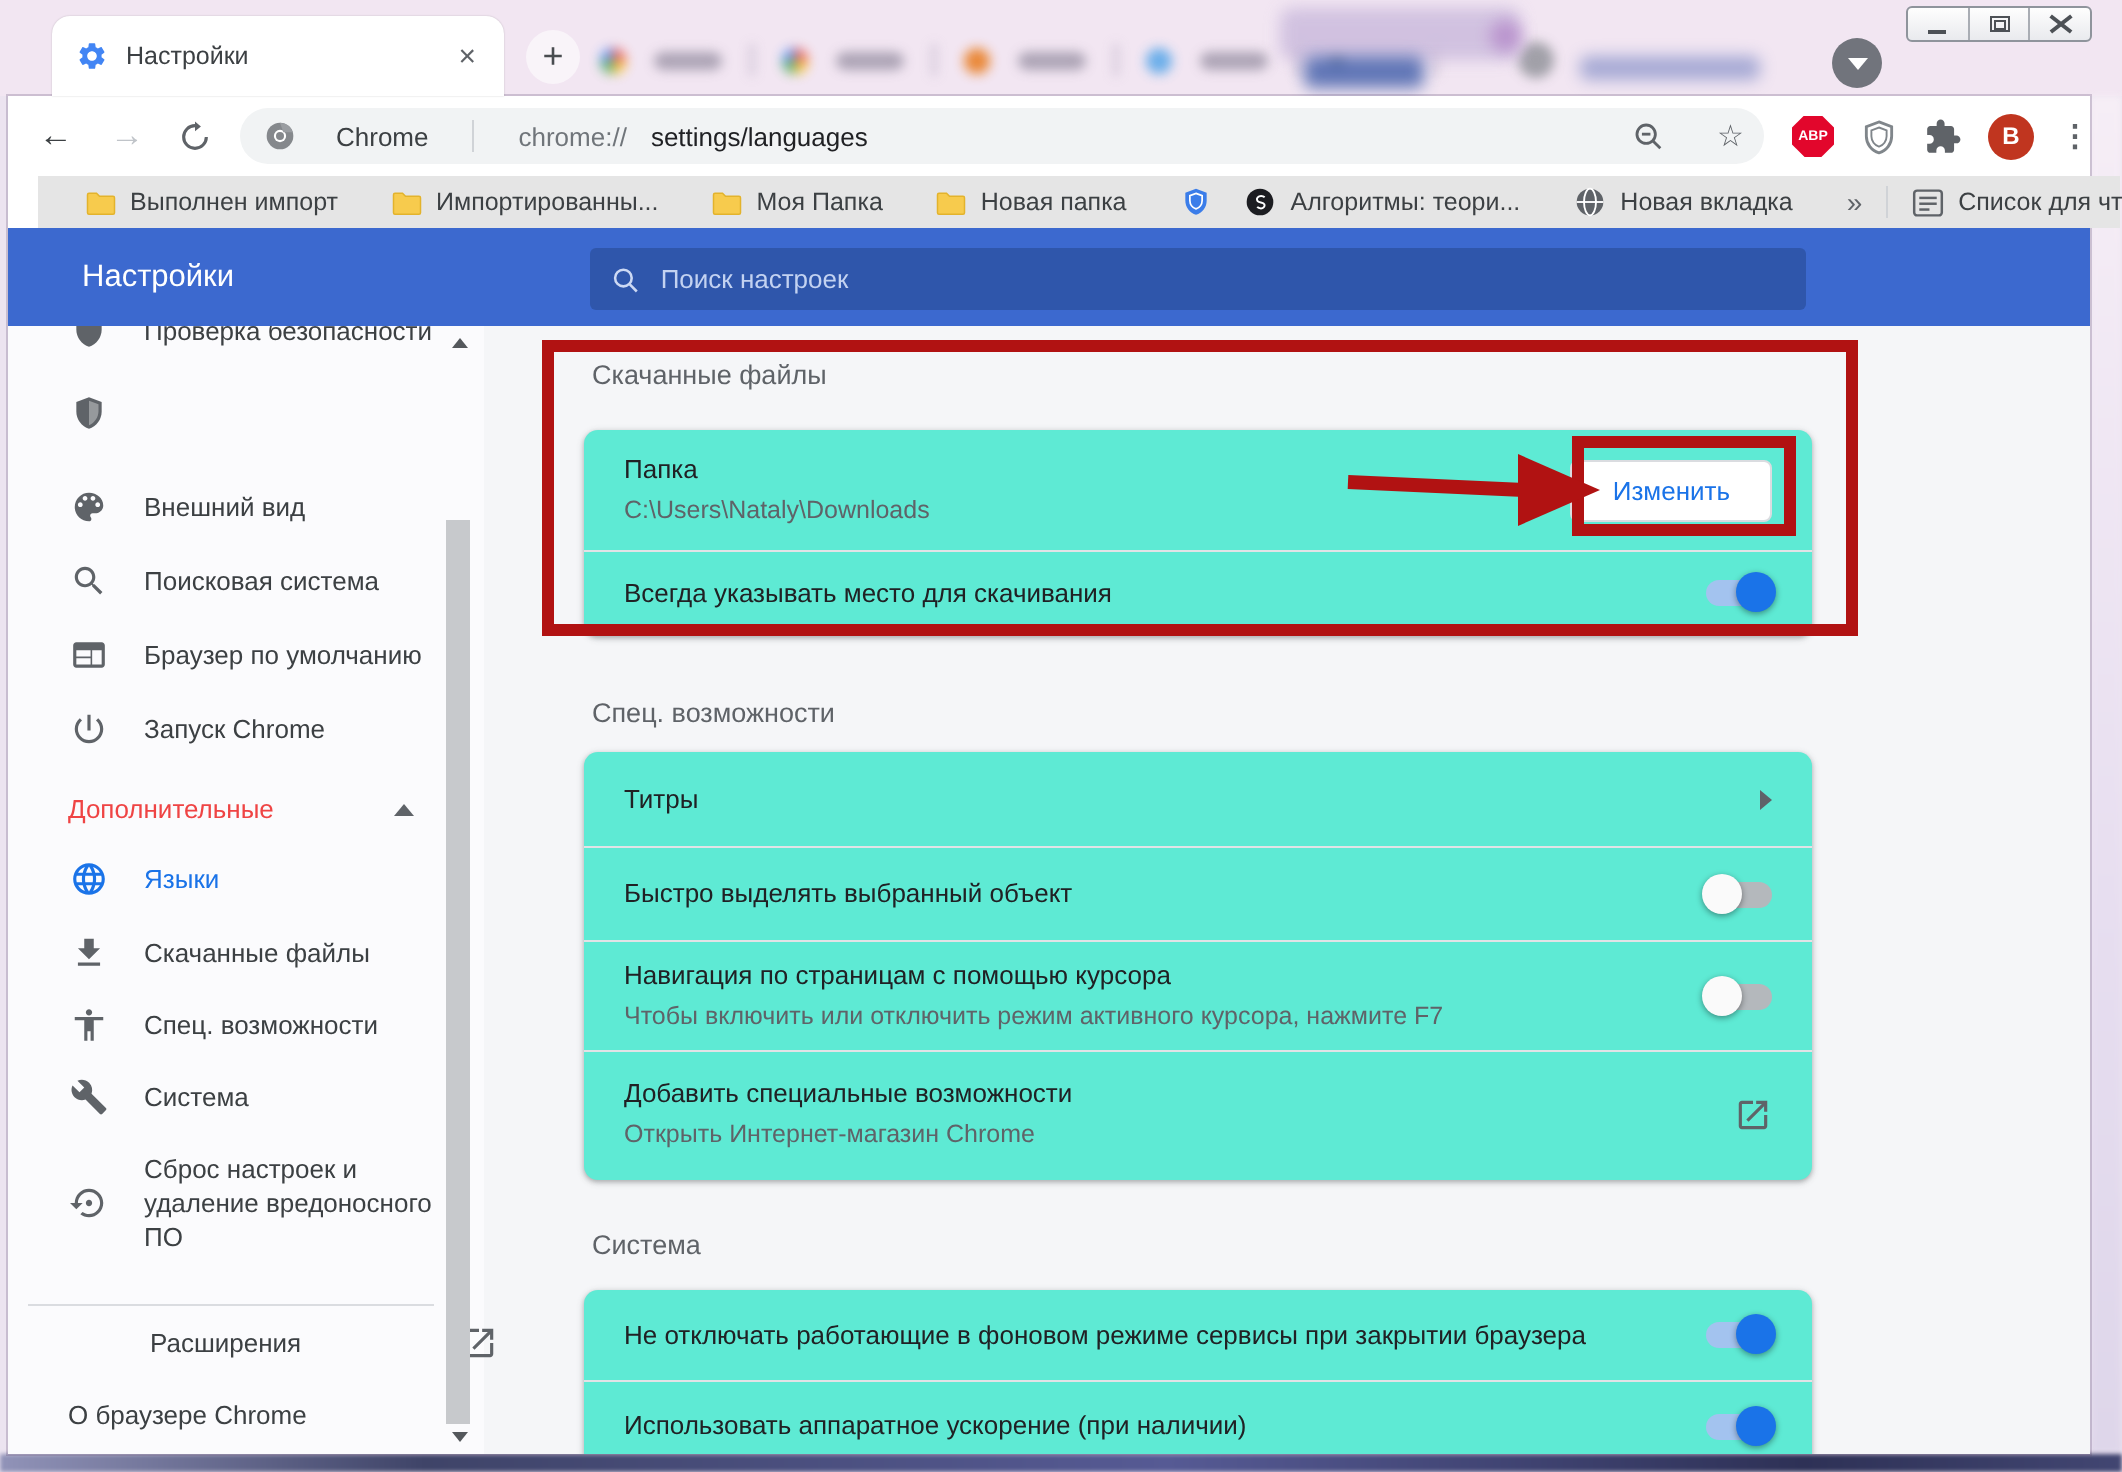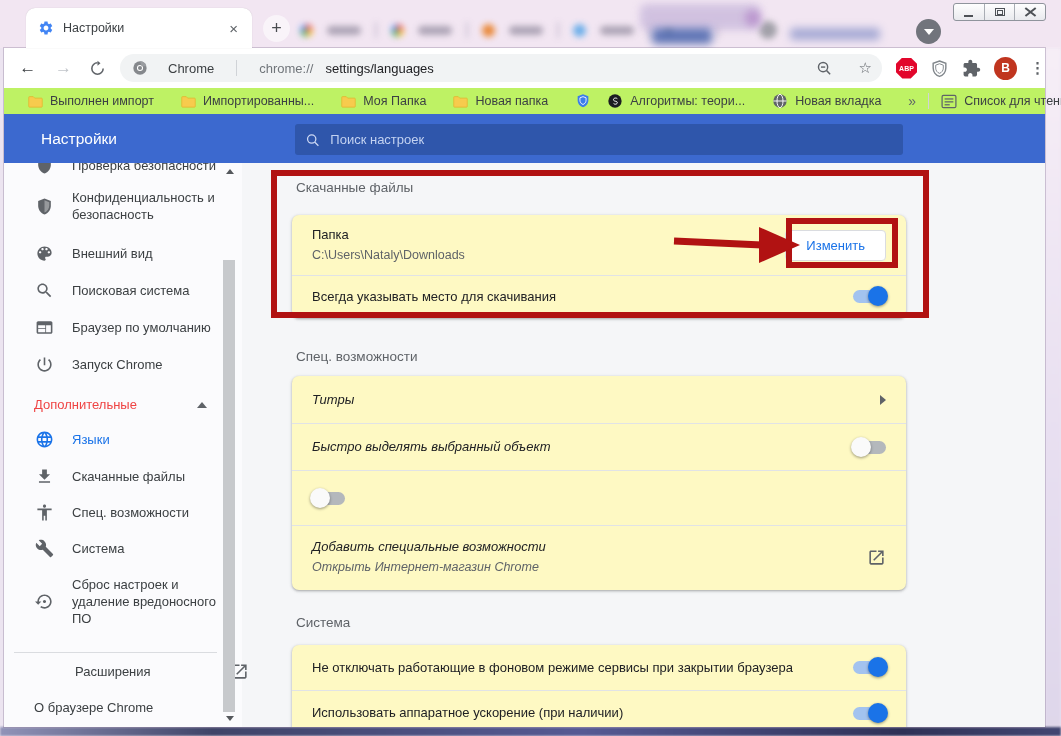--- a/index.html
+++ b/index.html
@@ -71,21 +71,21 @@
   .omni .star{font-size:15px;color:#5f6368;margin-left:14px;}
   .ext{display:flex;align-items:center;gap:13px;margin-left:14px;}
   .abp{width:21px;height:21px;background:#e2062c;color:#fff;font-size:7px;font-weight:bold;letter-spacing:0;
     display:flex;align-items:center;justify-content:center;
     clip-path:polygon(30% 0,70% 0,100% 30%,100% 70%,70% 100%,30% 100%,0 70%,0 30%);}
   .avatar{width:23px;height:23px;border-radius:50%;background:#c0351f;color:#fff;font-size:12px;font-weight:bold;
     display:flex;align-items:center;justify-content:center;}
   .menu3{font-size:15px;color:#5f6368;font-weight:bold;letter-spacing:0;}
 
   
-  .bookmarks{position:absolute;left:0;top:40px;width:100%;height:26px;background:#bef264;display:flex;align-items:center;
+  .bookmarks{position:absolute;left:15px;top:40px;width:100%;height:26px;background:#e5e5e5;display:flex;align-items:center;
     padding:0 14px 0 24px;z-index:2;}
   .bm{display:flex;align-items:center;gap:7px;margin-right:27px;}
   .bm span{font-size:12.5px;color:#3c4043;white-space:nowrap;}
   .bm-right{margin-left:auto;display:flex;align-items:center;gap:12px;}
   .ovf{font-size:14px;color:#5f6368;}
   .vsep{width:1px;height:16px;background:#d0d3d7;}
 
   
   .shead{position:absolute;left:0;top:66px;width:100%;height:49px;background:var(--header-blue);z-index:2;display:flex;align-items:center;}
   .shead .t{color:#fff;font-size:15.5px;margin-left:37px;}
@@ -108,21 +108,21 @@
   .nav-bottom{position:absolute;left:0;display:flex;align-items:center;height:37px;width:215px;}
   .nav-bottom .lbl{position:absolute;left:30px;font-size:13px;font-weight:500;color:#3c4043;line-height:17px;}
   .nav-div{position:absolute;left:10px;width:203px;height:1px;background:#dadce0;}
   .sb-scroll-thumb{position:absolute;left:219px;width:12px;background:#c7c9cc;}
   .sb-arrow{position:absolute;left:222px;width:0;height:0;border-left:4px solid transparent;border-right:4px solid transparent;}
   .sb-arrow.up{border-bottom:5px solid #55585c;}
   .sb-arrow.down{border-top:5px solid #55585c;}
 
   .main{position:absolute;left:238px;top:0;width:780px;height:100%;}
   .sect-title{position:absolute;left:54px;font-size:13.5px;font-weight:500;color:#5f6368;}
-  .card{position:absolute;left:50px;width:614px;background:#fef9c3;border-radius:7px;
+  .card{position:absolute;left:50px;width:614px;background:#5eead4;border-radius:7px;
     box-shadow:0 1px 2px rgba(60,64,67,.3),0 1px 3px 1px rgba(60,64,67,.12);}
   .row{position:relative;display:flex;align-items:center;padding:0 20px;}
   .row + .row{border-top:1px solid var(--divider);}
   .row .txt{display:flex;flex-direction:column;gap:5px;flex:1;padding-right:16px;}
   .row .p{font-size:13px;color:var(--ink);line-height:16px;}
   .row .s{font-size:12.5px;color:var(--ink2);line-height:15px;}
   .chev-right{width:0;height:0;border-top:5px solid transparent;border-bottom:5px solid transparent;border-left:6px solid #5f6368;}
 
   .btn-change{background:#fff;border:1px solid #dadce0;border-radius:4px;color:var(--accent);
     font-size:13px;font-weight:500;padding:7px 20px;cursor:pointer;}
@@ -324,21 +324,20 @@
             </span>
           <span class="lbl">Проверка безопасности</span>
         </div>
         <div class="nav-item" style="top:17px;height:52px;">
           <span class="si">
               <svg viewBox="0 0 24 24" fill="currentColor">
                 <path d="M12 2l8 3v6c0 5-3.4 9.6-8 11-4.6-1.4-8-6-8-11V5z"></path>
                 <path d="M12 4.2v15.5c3.5-1.3 6-5 6-8.9V6.5z" fill="#fff" opacity=".35"></path>
               </svg>
             </span>
-          <span class="lbl">Конфиденциальность и безопасность</span>
         </div>
         <div class="nav-item" style="top:72px;">
           <span class="si">
               <svg viewBox="0 0 24 24" fill="currentColor">
                 <path d="M12 3c-4.97 0-9 4.03-9 9s4.03 9 9 9c.83 0 1.5-.67 1.5-1.5 0-.39-.15-.74-.39-1.01-.23-.26-.38-.61-.38-.99 0-.83.67-1.5 1.5-1.5H16c2.76 0 5-2.24 5-5 0-4.42-4.03-8-9-8zm-5.5 9c-.83 0-1.5-.67-1.5-1.5S5.67 9 6.5 9 8 9.67 8 10.5 7.33 12 6.5 12zm3-4C8.67 8 8 7.33 8 6.5S8.67 5 9.5 5s1.5.67 1.5 1.5S10.33 8 9.5 8zm5 0c-.83 0-1.5-.67-1.5-1.5S13.67 5 14.5 5s1.5.67 1.5 1.5S15.33 8 14.5 8zm3 4c-.83 0-1.5-.67-1.5-1.5S16.67 9 17.5 9s1.5.67 1.5 1.5-.67 1.5-1.5 1.5z"></path>
               </svg>
             </span>
           <span class="lbl">Внешний вид</span>
         </div>
         <div class="nav-item" style="top:109px;">
@@ -446,36 +445,40 @@
             <div class="txt">
                 <span class="p">Всегда указывать место для скачивания</span>
               </div>
             <div class="toggle on">
                 <div class="knob"></div>
               </div>
           </div>
         </div>
 
         <div class="sect-title" style="top:186px;">Спец. возможности</div>
-        <div class="card" style="top:213px;height:214px;font-style:italic;">
+        <div class="card" style="top:213px;height:214px;">
           <div class="row" style="height:47px;">
             <div class="txt">
                 <span class="p">Титры</span>
               </div>
             <div class="chev-right"></div>
           </div>
           <div class="row" style="height:47px;">
             <div class="txt">
                 <span class="p">Быстро выделять выбранный объект</span>
               </div>
             <div class="toggle">
                 <div class="knob"></div>
               </div>
           </div>
           <div class="row" style="height:55px;">
+            <div class="txt">
+              <span class="p">Навигация по страницам с помощью курсора</span>
+              <span class="s">Чтобы включить или отключить режим активного курсора, нажмите F7</span>
+            </div>
             <div class="toggle">
                 <div class="knob"></div>
               </div>
           </div>
           <div class="row" style="height:63px;">
             <div class="txt">
               <span class="p">Добавить специальные возможности</span>
               <span class="s">Открыть Интернет-магазин Chrome</span>
             </div>
             <span class="launch-ico">

